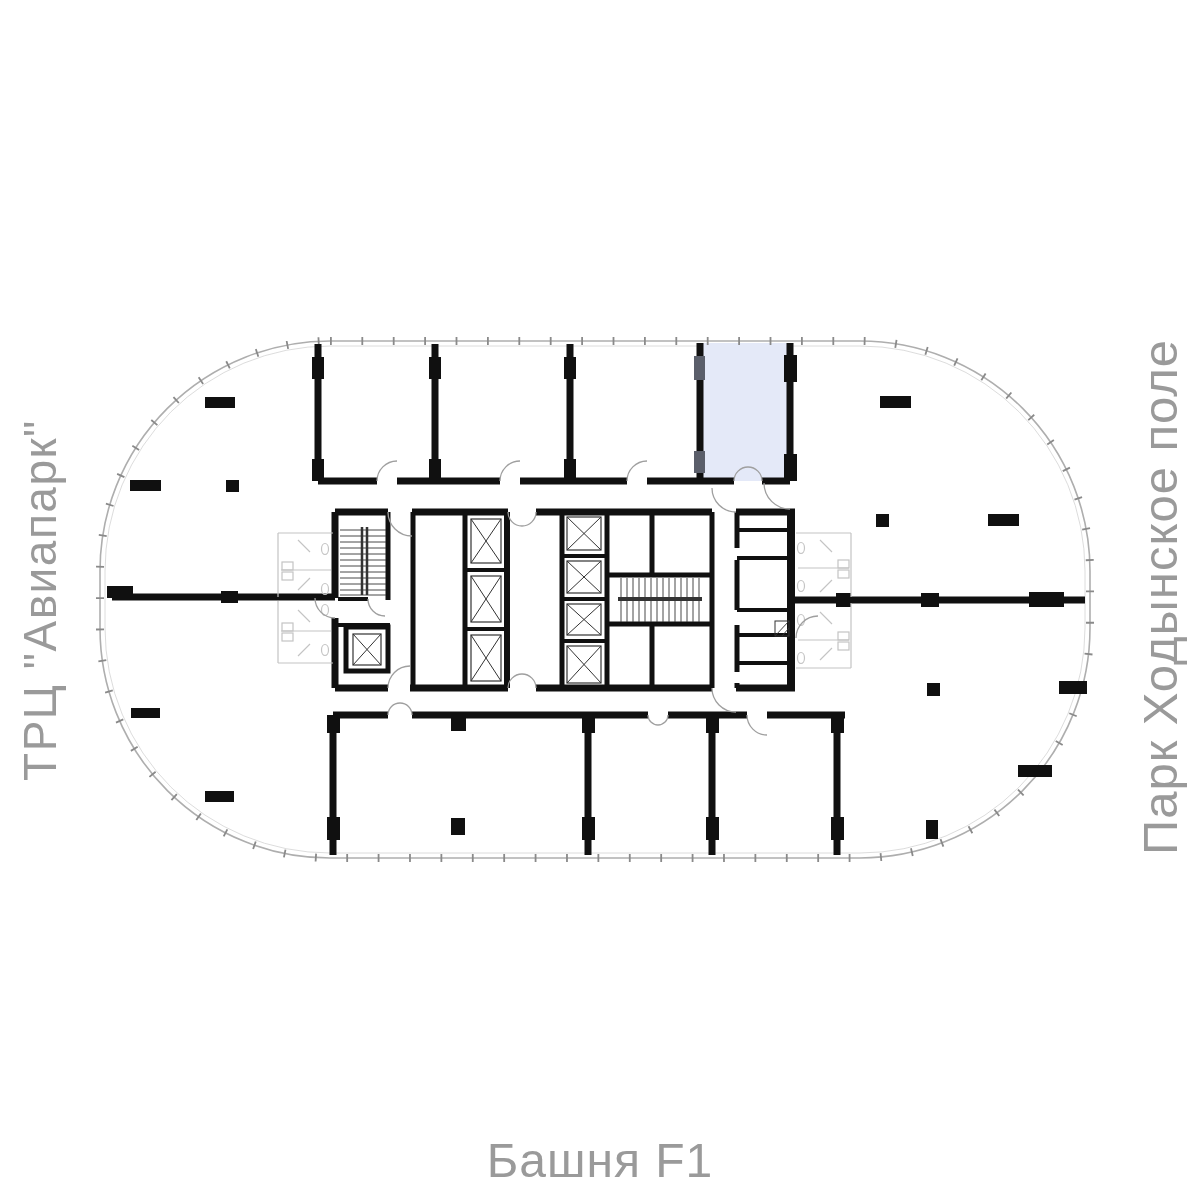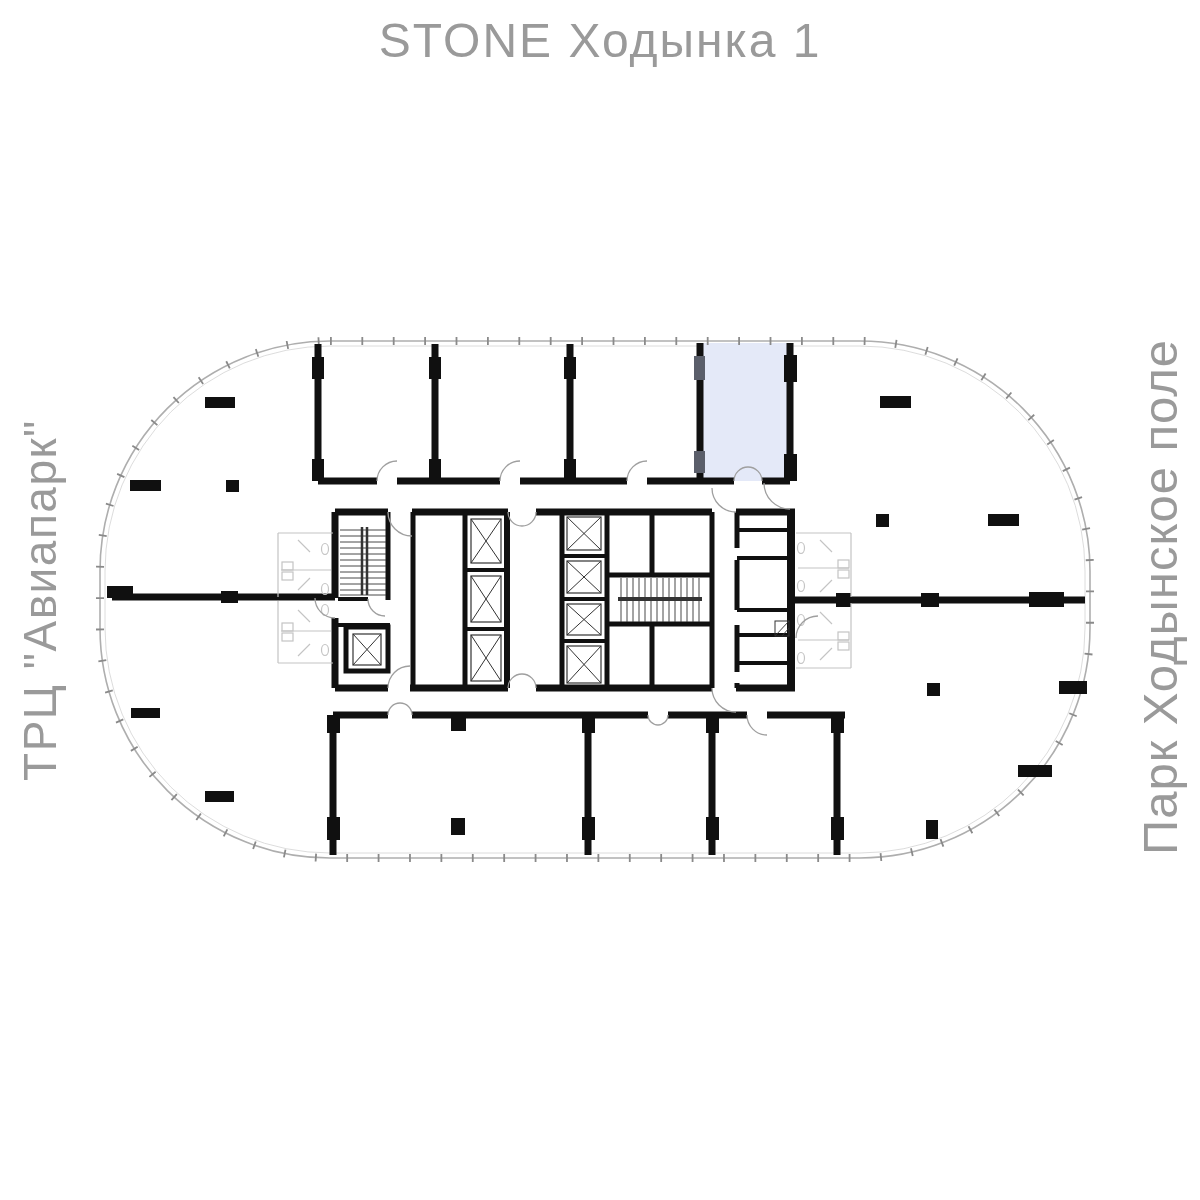--- a/index.html
+++ b/index.html
@@ -14,23 +14,23 @@
   .wall{stroke:#101010;fill:none;}
   .thin{stroke:#333333;fill:none;}
   .door{stroke:#9f9f9f;stroke-width:1.3;fill:none;}
   .gray{stroke:#c4c4c4;stroke-width:1.2;fill:none;}
 </style>
 </head>
 <body>
 
 <div id="stage">
 
-  <div class="lbl title">STONE Ходынка 1</div>
   <div class="lbl left">ТРЦ "Авиапарк"</div>
   <div class="lbl right">Парк Ходынское поле</div>
+  <div class="lbl bottom">Башня F1</div>
 
   <svg width="1200" height="1200" viewBox="0 0 1200 1200">
 
     <g>
       <rect x="100" y="341" width="990" height="517" rx="230" ry="230" fill="none" stroke="#aeaeae" stroke-width="1.6"></rect>
       <rect x="105" y="346" width="980" height="507" rx="225" ry="225" fill="none" stroke="#d8d8d8" stroke-width="0.9"></rect>
     </g>
 
     <rect x="700" y="343" width="90" height="138" fill="#e4e9f8"></rect>
 

